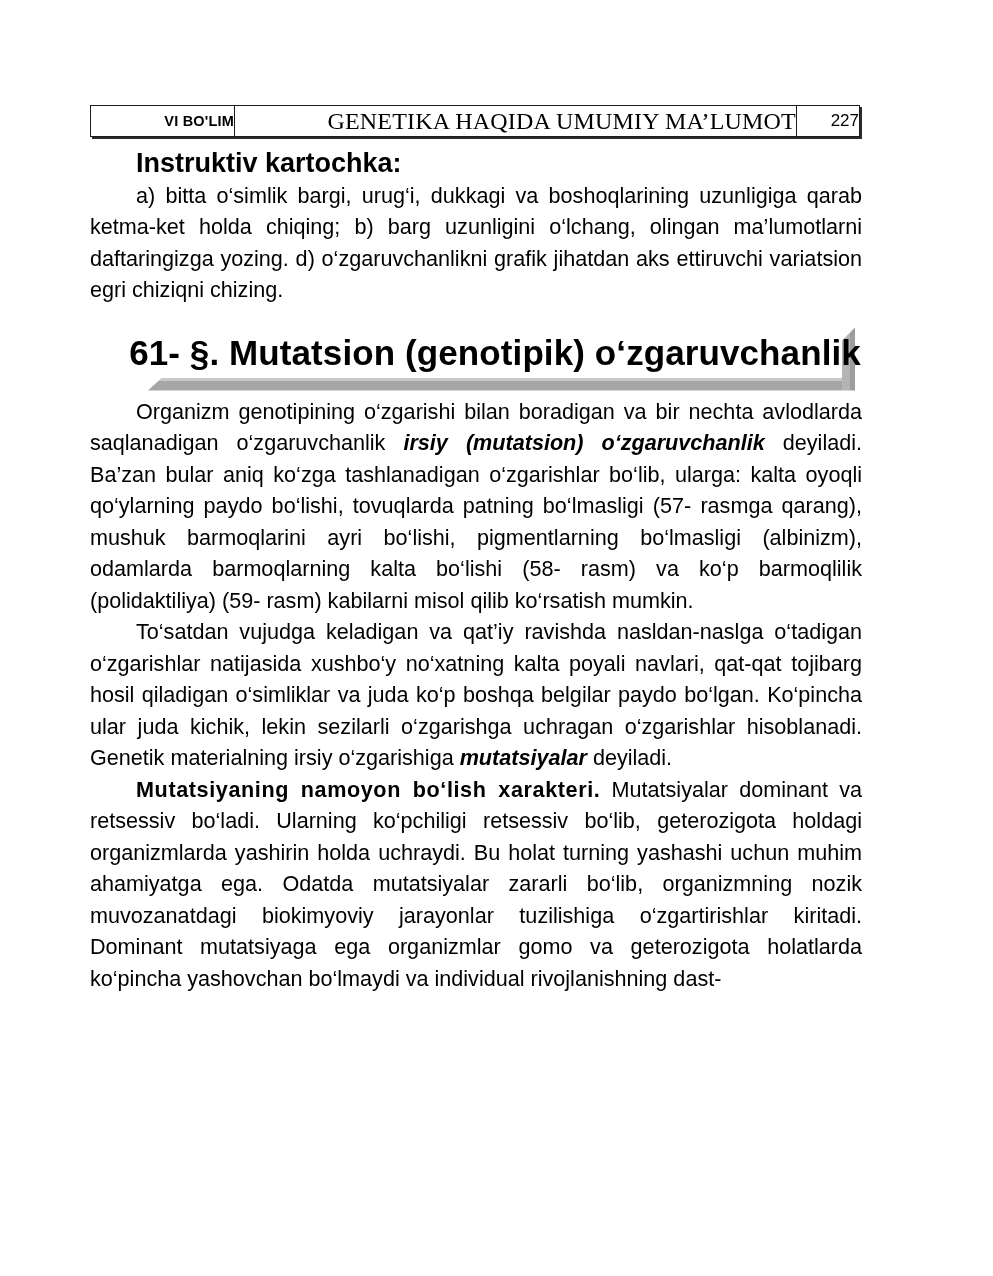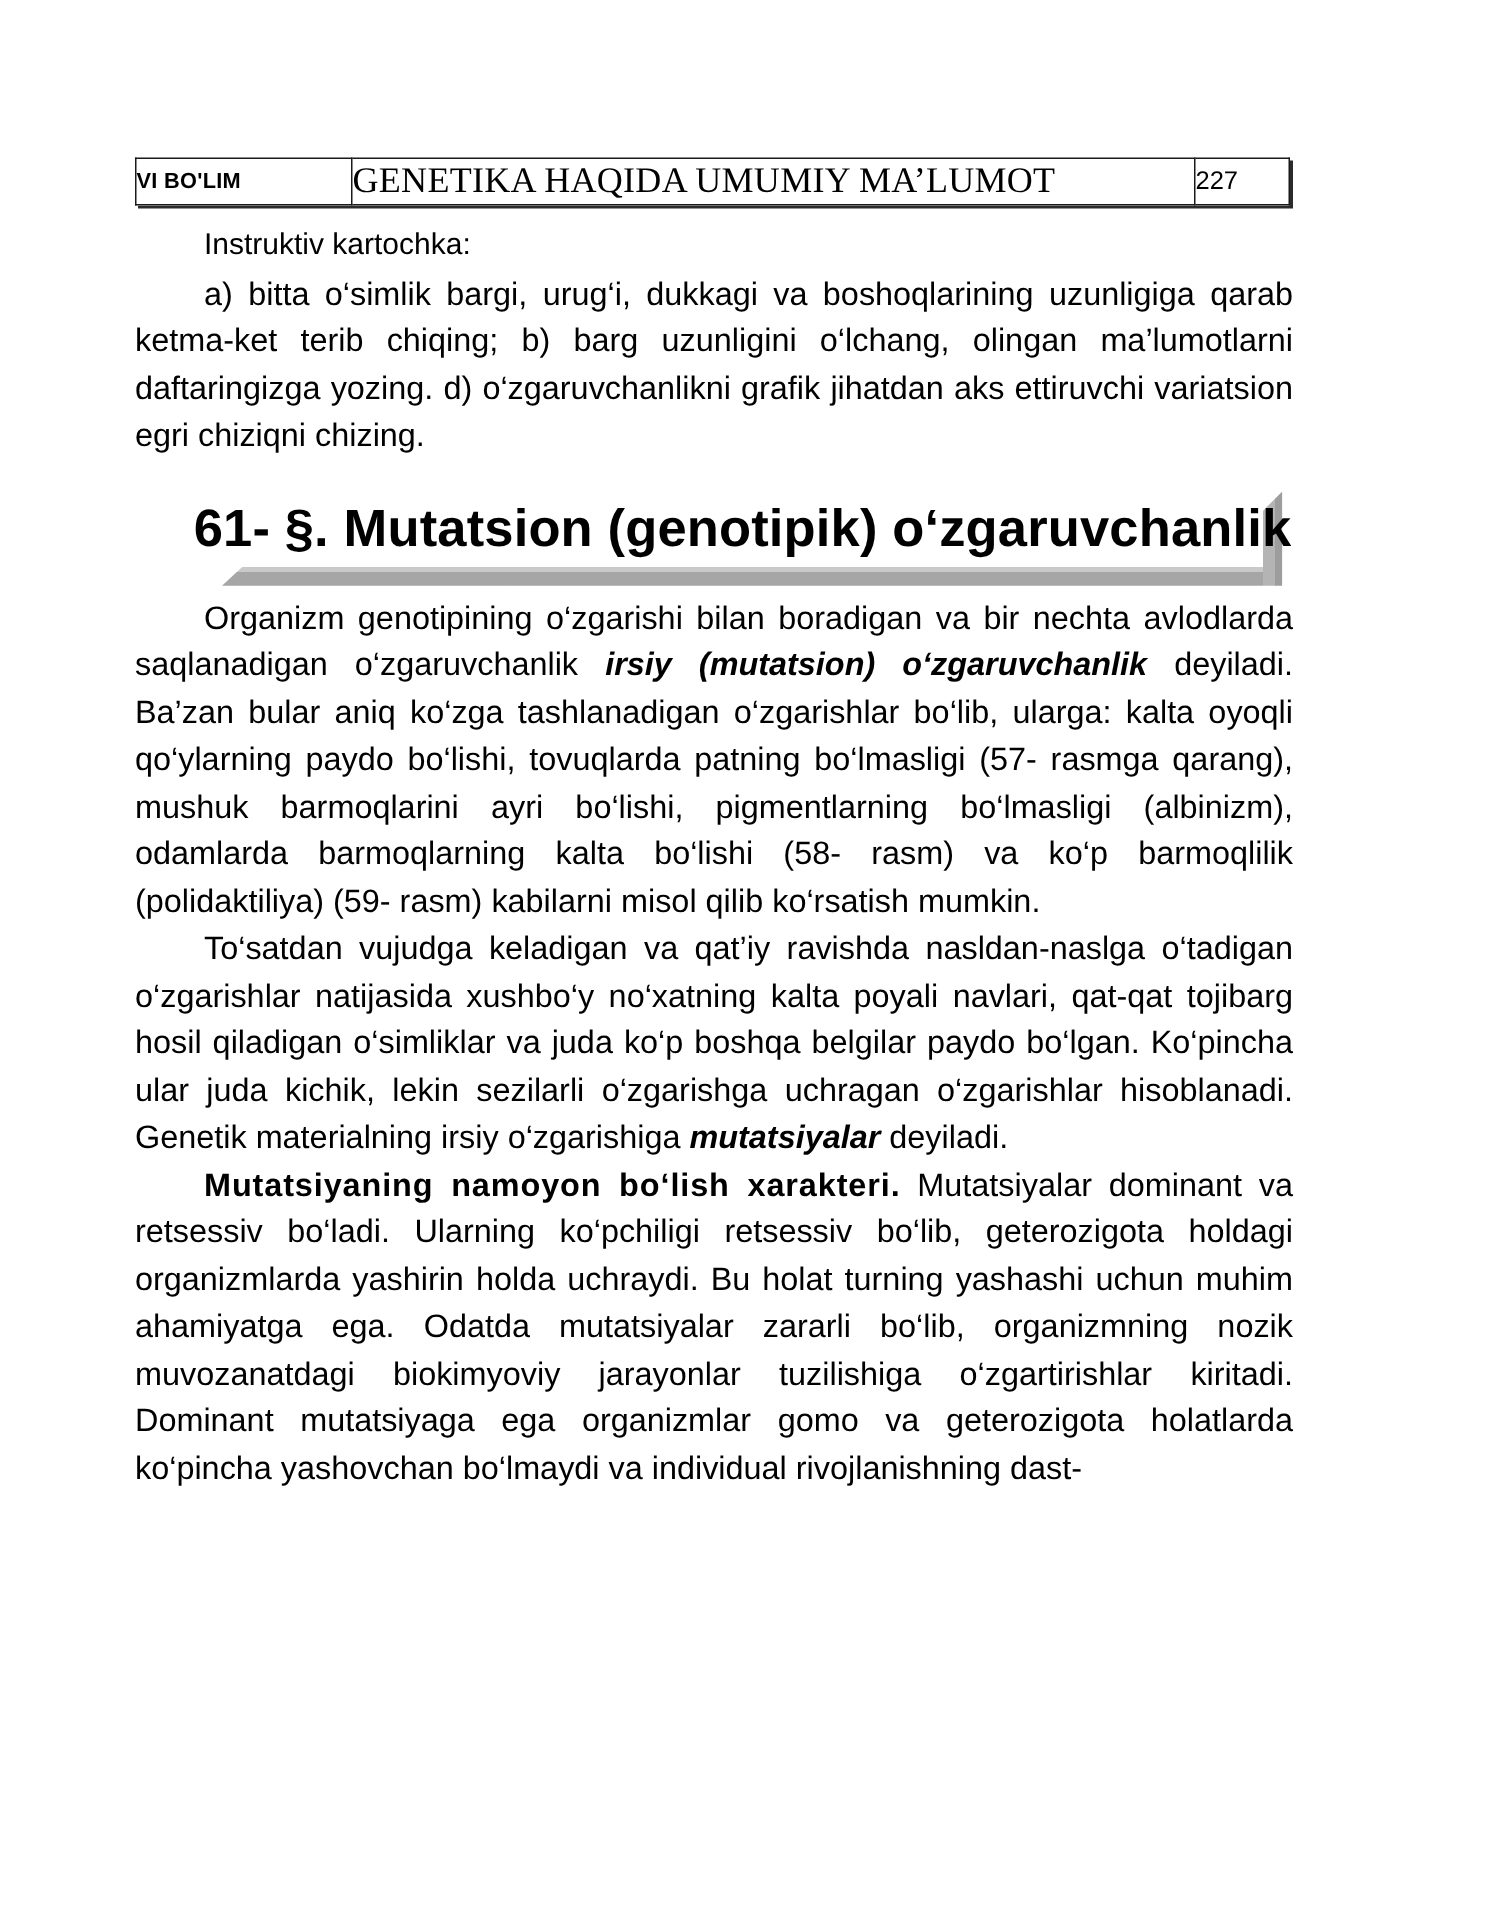--- a/index.html
+++ b/index.html
@@ -33,21 +33,21 @@
     width: 770px;
     height: 30px;
     border-collapse: collapse;
     border: 1px solid #1a1a1a;
     box-shadow: 2px 2px 0 0 #2b2b2b;
     background: #ffffff;
     table-layout: fixed;
   }
   .header-table td {
     border: 1px solid #1a1a1a;
-    text-align: left;
+    text-align: right;
     vertical-align: middle;
     padding: 0;
     height: 30px;
     line-height: 30px;
     background: #ffffff;
   }
   .hdr-section {
     width: 143px;
     font-family: "Liberation Sans", sans-serif;
     font-size: 14.5px;
@@ -91,23 +91,23 @@
     font-style: italic;
   }
   .spaced-bold {
     font-weight: bold;
     letter-spacing: 0.6px;
   }
 
   .instruktiv-title {
     margin: 0 0 0 46px;
     font-family: "Liberation Sans", sans-serif;
-    font-size: 20px;
+    font-size: 27px;
     line-height: 31.5px;
-    font-weight: normal;
+    font-weight: bold;
   }
 
   
   .section-heading-wrap {
     position: relative;
     margin: 22px 0 0 0;
     height: 68px;
   }
   .plaque {
     position: absolute;
@@ -166,21 +166,21 @@
       <td class="hdr-title">GENETIKA  HAQIDA UMUMIY MA’LUMOT</td>
       <td class="hdr-page">227</td>
     </tr>
   </tbody>
     </table>
 
   <div class="content">
 
     <div class="instruktiv-title">Instruktiv kartochka:</div>
 
-    <p class="body indent">a) bitta o‘simlik bargi, urug‘i, dukkagi va boshoqlarining uzunligiga qarab ketma-ket terib chiqing; b) barg uzunligini o‘lchang, olingan ma’lumotlarni daftaringizga yozing. d) o‘zgaruvchanlikni grafik jihatdan aks ettiruvchi variatsion egri chiziqni chizing.</p>
+    <p class="body indent">a) bitta o‘simlik bargi, urug‘i, dukkagi va boshoqlarining uzunligiga qarab ketma-ket holda chiqing; b) barg uzunligini o‘lchang, olingan ma’lumotlarni daftaringizga yozing. d) o‘zgaruvchanlikni grafik jihatdan aks ettiruvchi variatsion egri chiziqni chizing.</p>
 
     <div class="section-heading-wrap">
       <div class="shadow-right"></div>
       <div class="shadow-bottom"></div>
       <div class="plaque">
         <span class="plaque-text">61- §. Mutatsion (genotipik) o‘zgaruvchanlik</span>
       </div>
     </div>
 
     <p class="body indent para-gap-top"><span>Organizm genotipining o‘zgarishi bilan boradigan va bir nechta avlodlarda saqlanadigan o‘zgaruvchanlik </span><span class="bi">irsiy (mutatsion) o‘zgaruvchanlik</span><span> deyiladi. Ba’zan bular aniq ko‘zga tashlanadigan o‘zgarishlar bo‘lib, ularga: kalta oyoqli qo‘ylarning paydo bo‘lishi, tovuqlarda patning bo‘lmasligi (57- rasmga qarang), mushuk barmoqlarini ayri bo‘lishi, pigmentlarning bo‘lmasligi (albinizm), odamlarda barmoqlarning kalta bo‘lishi (58- rasm) va ko‘p barmoqlilik (polidaktiliya) (59- rasm) kabilarni misol qilib ko‘rsatish mumkin.</span></p>

